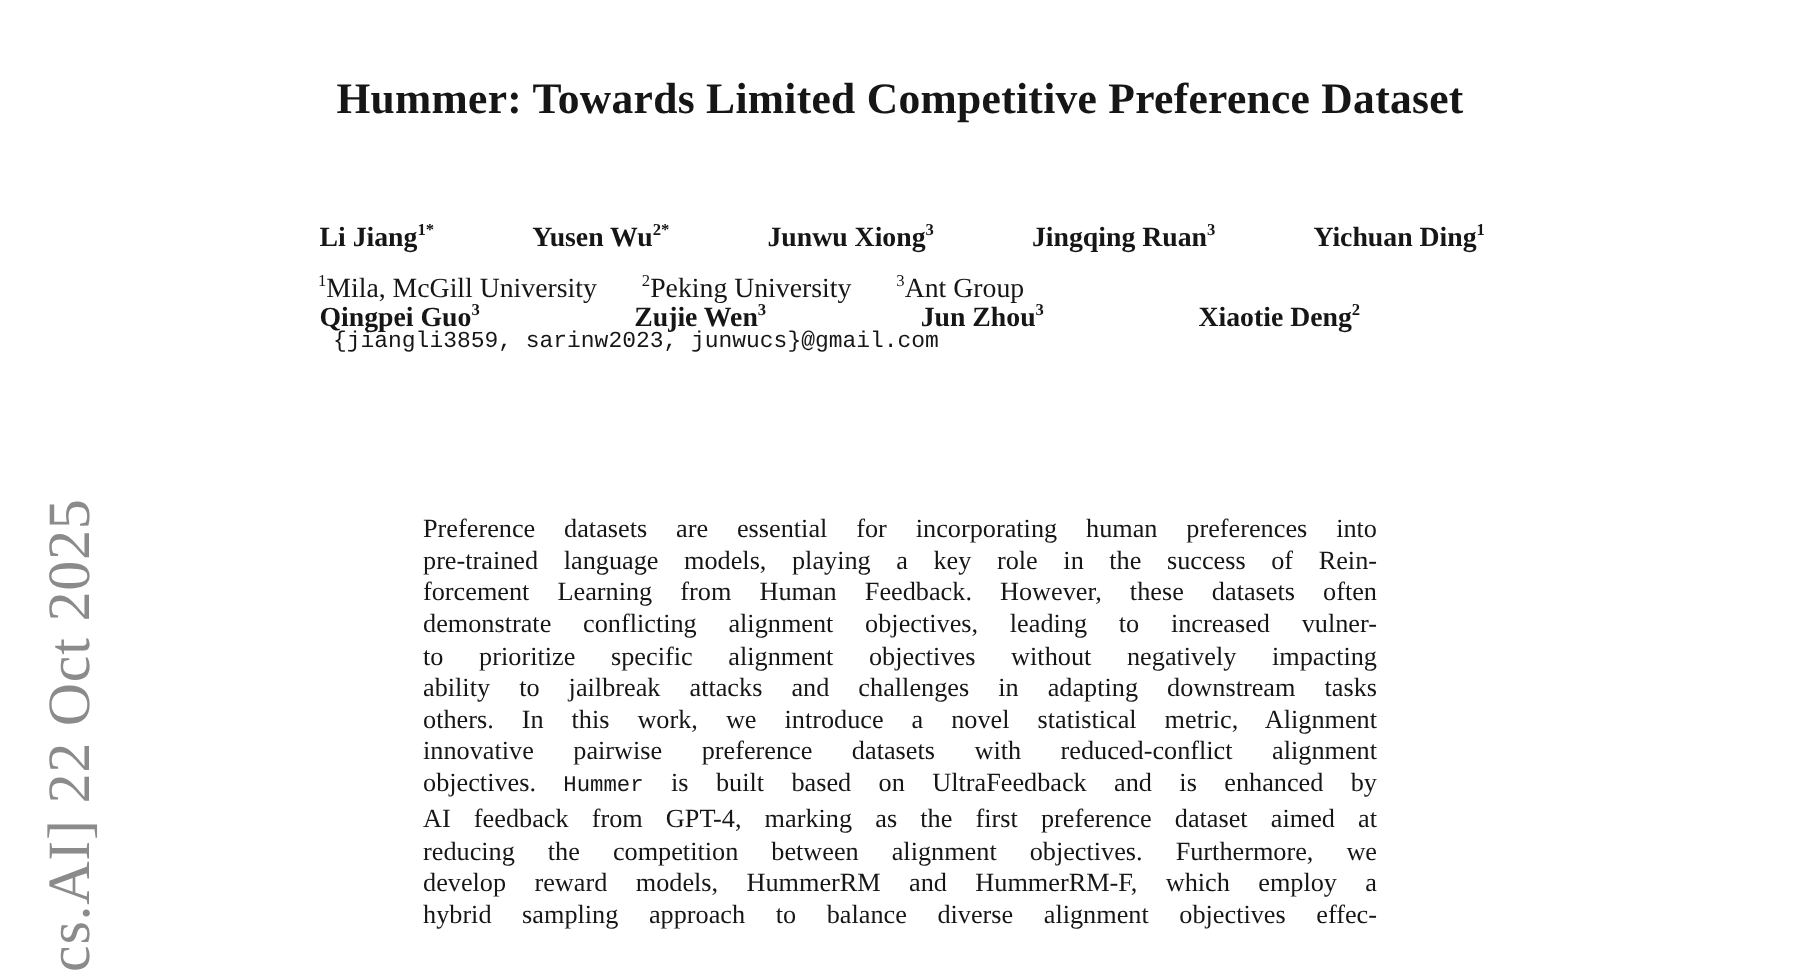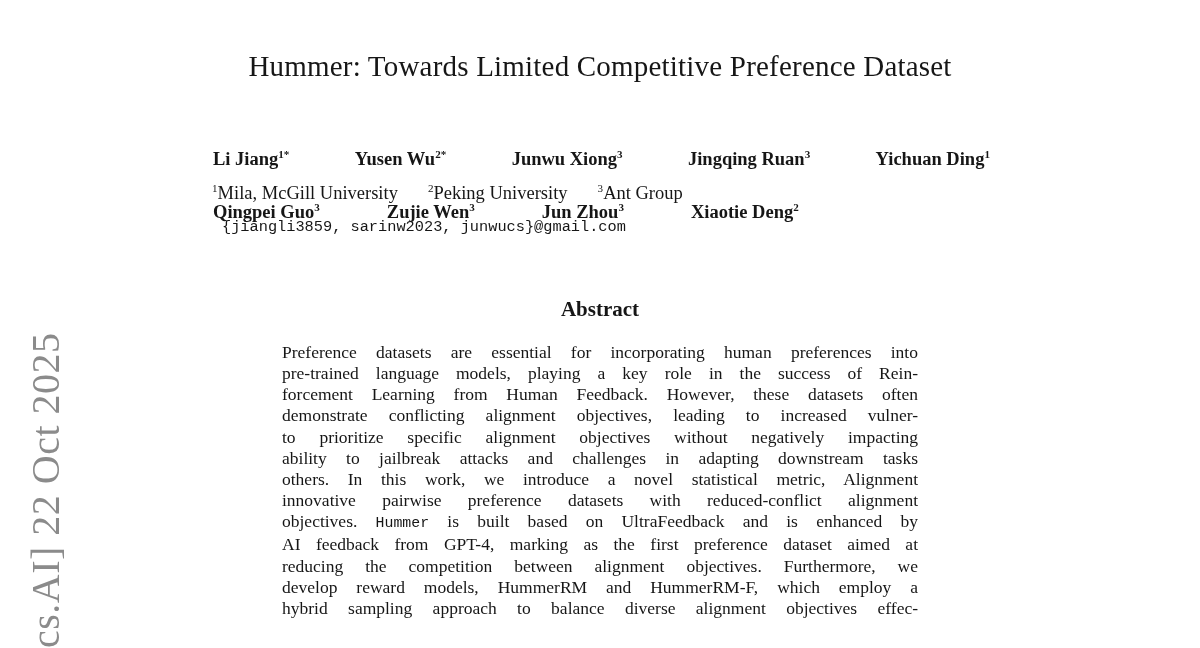--- a/index.html
+++ b/index.html
@@ -26,35 +26,35 @@
     color: #8b8b8b;
     letter-spacing: 0.5px;
   }
 
   .title {
     position: absolute;
     left: 0; top: 50px;
     width: 1200px;
     text-align: center;
     font-size: 29px;
-    font-weight: normal;
+    font-weight: bold;
     letter-spacing: 0.2px;
   }
 
   .authors {
     position: absolute;
     left: 213px; top: 119px;
     width: 780px;
     font-size: 18.5px;
     font-weight: bold;
     line-height: 26px;
   }
   .author-line { display: flex; margin-top: 27px; }
   .author-line.first { width: 777px; justify-content: space-between; }
-  .author-line.second { column-gap: 67px; }
+  .author-line.second { column-gap: 103px; }
   sup { font-size: 60%; line-height: 0; vertical-align: super; }
 
   .affiliations {
     position: absolute;
     left: 212px; top: 181px;
     display: flex;
     column-gap: 30px;
     font-size: 18.5px;
     line-height: 24px;
   }
@@ -119,21 +119,20 @@
   </div>
 
   <div class="affiliations">
       <span><sup>1</sup>Mila, McGill University</span>
       <span><sup>2</sup>Peking University</span>
       <span><sup>3</sup>Ant Group</span>
     </div>
 
   <div class="email">{jiangli3859, sarinw2023, junwucs}@gmail.com</div>
 
-  <div class="abstract-heading">Abstract</div>
 
   <div class="abstract-body">
       <div class="abs-line"><span>Preference datasets are essential for incorporating human preferences into</span></div>
       <div class="abs-line"><span>pre-trained language models, playing a key role in the success of Rein-</span></div>
       <div class="abs-line"><span>forcement Learning from Human Feedback. However, these datasets often</span></div>
       <div class="abs-line"><span>demonstrate conflicting alignment objectives, leading to increased vulner-</span></div>
       <div class="abs-line"><span>to prioritize specific alignment objectives without negatively impacting</span></div>
       <div class="abs-line"><span>ability to jailbreak attacks and challenges in adapting downstream tasks</span></div>
       <div class="abs-line"><span>others. In this work, we introduce a novel statistical metric, Alignment</span></div>
       <div class="abs-line"><span>innovative pairwise preference datasets with reduced-conflict alignment</span></div>

